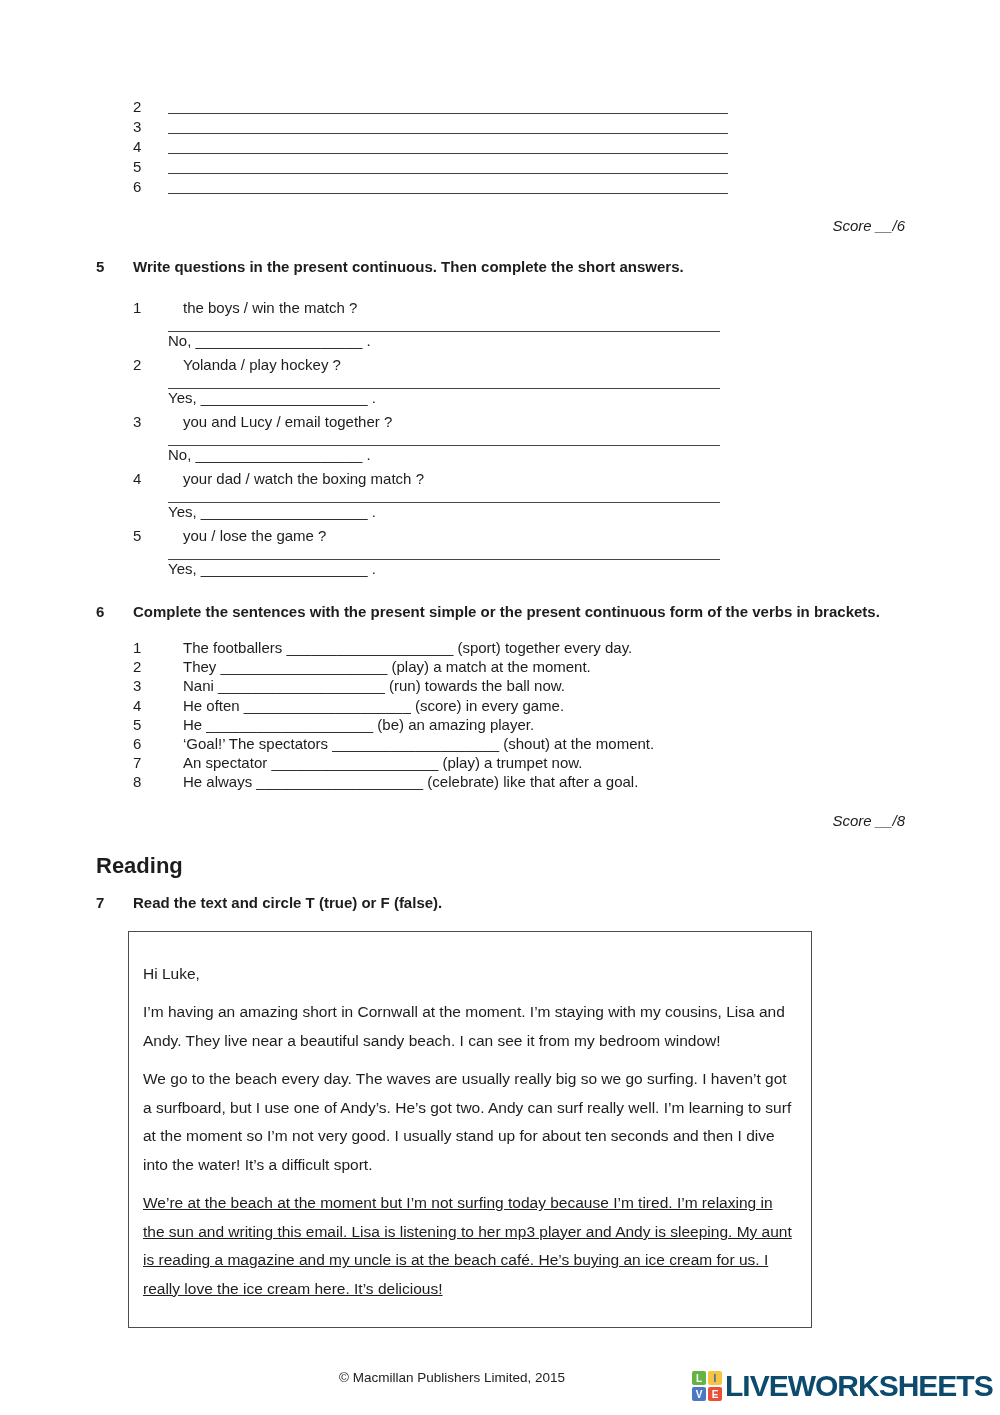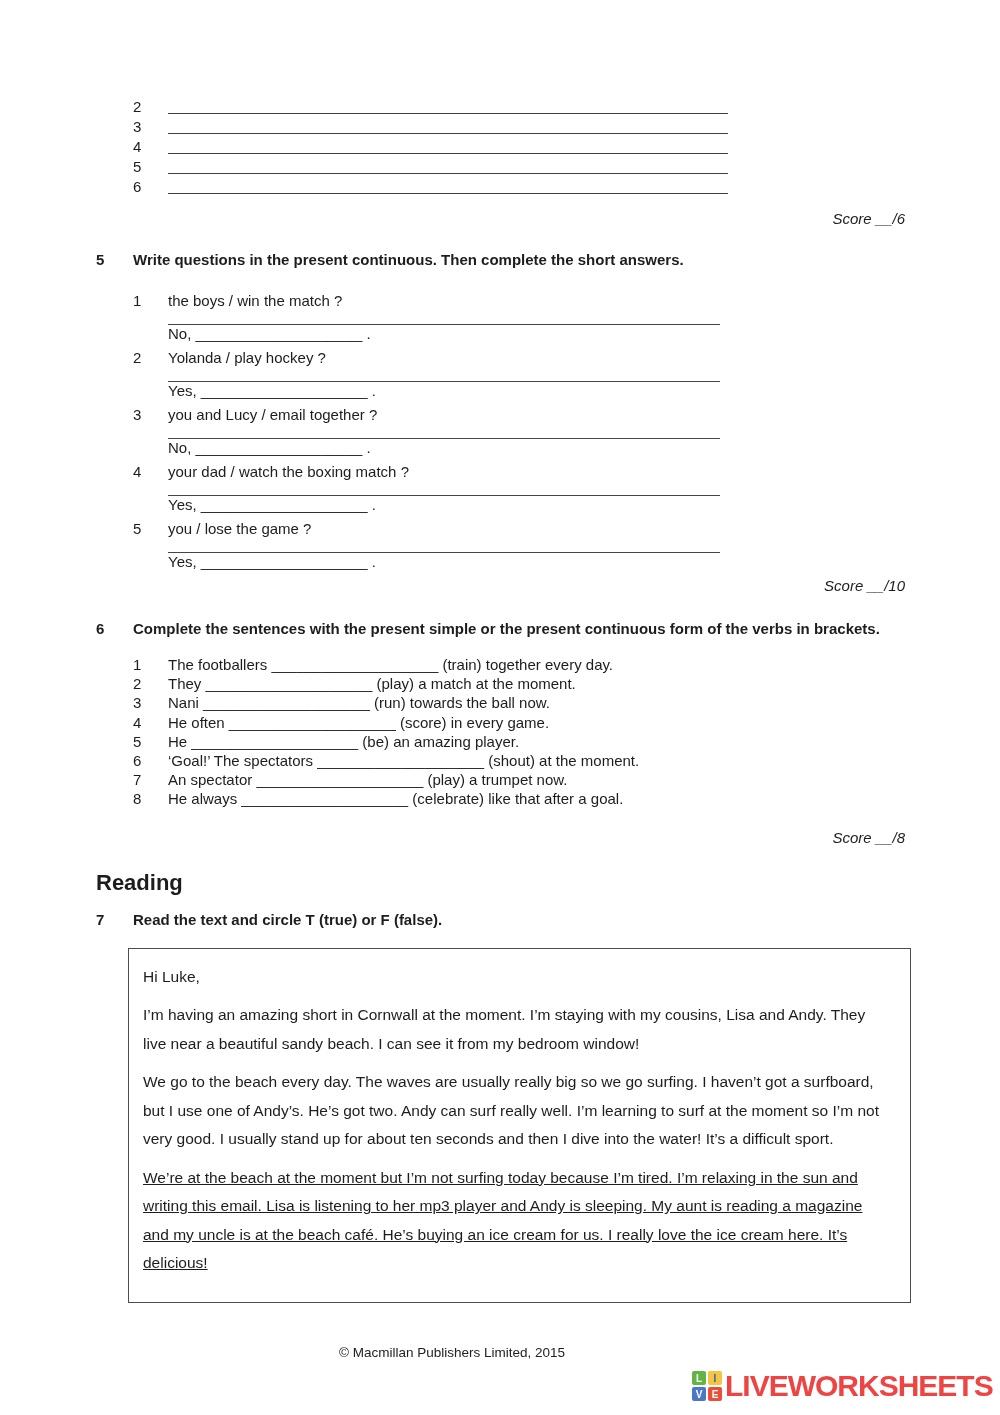--- a/index.html
+++ b/index.html
@@ -15,51 +15,51 @@
     overflow: hidden;
   }
   .content { padding: 98px 95px 0 96px; }
 
   
   .ex4-row { position: relative; height: 20px; }
   .ex4-num { position: absolute; left: 37px; top: 0; }
   .ex4-line { position: absolute; left: 72px; top: 15px; width: 560px; border-bottom: 1.5px solid #3f3f3f; }
 
   .score-row { text-align: right; font-style: italic; height: 19px; }
-  .score-4 { margin-top: 12px; }
+  .score-4 { margin-top: 19px; }
   .score-5 { margin-top: 0; }
   .score-6 { margin-top: 20px; }
 
   .section-head { display: flex; font-weight: bold; line-height: 21px; }
   .sec-num { width: 37px; flex: none; }
   .sec-title { flex: 1; }
   .head-5 { margin-top: 20px; }
   .head-6 { margin-top: 22px; }
 
   
   .ex5-list { margin-top: 22px; }
   .prompt-row { display: flex; padding-left: 37px; height: 19px; }
   .it-num { width: 35px; flex: none; }
-  .it-text { flex: 1; }
+  .it-text { flex: 1; margin-left: 15px; }
   .rule { margin-left: 72px; width: 552px; border-bottom: 1.5px solid #454545; margin-top: 13px; height: 1px; }
   .answer-row { padding-left: 72px; height: 19px; margin-bottom: 5px; }
 
   
   .ex6-list { margin-top: 16px; }
   .ex6-row { display: flex; padding-left: 37px; line-height: 19.2px; }
 
   
   .reading-title { margin-top: 22px; font-weight: bold; font-size: 22px; height: 20px; }
   .instr-row { display: flex; font-weight: bold; margin-top: 21px; height: 19px; }
   .text-box {
     margin-left: 32px;
     margin-top: 18px;
-    width: 783px;
+    width: 684px;
     border: 1.5px solid #4d4d4d;
-    padding: 14px 18px 8px 14px;
+    padding: 28px 18px 8px 14px;
     font-size: 15.5px;
     line-height: 28.5px;
   }
   .text-box p { margin: 0 0 10px 0; }
   .text-box p:last-child { margin-bottom: 16px; text-decoration: underline; }
 
   
   .footer { margin-top: 42px; width: 904px; text-align: center; font-size: 13.5px; color: #222; }
 
   
@@ -67,21 +67,21 @@
   .lw-grid { display: grid; grid-template-columns: 14px 14px; grid-template-rows: 14px 14px; gap: 2px; margin-right: 3px; }
   .lw-sq {
     display: flex; align-items: center; justify-content: center;
     font-size: 10px; font-weight: bold; color: #ffffff; border-radius: 2px;
     font-family: "Liberation Sans", sans-serif;
   }
   .lw-sq.sq-l { background: #63b345; }
   .lw-sq.sq-i { background: #f6c442; color: #2a63b0; }
   .lw-sq.sq-v { background: #4a78c4; }
   .lw-sq.sq-e { background: #e8503a; }
-  .lw-word { font-size: 30px; font-weight: bold; letter-spacing: -1px; color: #ef4444; }
+  .lw-word { font-size: 30px; font-weight: bold; letter-spacing: -1px; color: #0c4a6e; }
 </style>
 </head>
 <body>
 
 <div class="page">
   <div class="content">
 
     <div>
       <div class="ex4-row">
         <span class="ex4-num">2</span>
@@ -152,32 +152,31 @@
         <div>
           <div class="prompt-row">
             <span class="it-num">5</span>
             <span class="it-text">you / lose the game ?</span>
           </div>
           <div class="rule"></div>
           <div class="answer-row">Yes, ____________________ .</div>
         </div>
 
       </div>
-      <div class="score-row score-5">Score __/10</div>
     </div>
 
     <div>
       <div class="section-head head-6">
         <span class="sec-num">6</span>
         <span class="sec-title">Complete the sentences with the present simple or the present continuous form of the verbs in brackets.</span>
       </div>
       <div class="ex6-list">
         <div class="ex6-row">
           <span class="it-num">1</span>
-          <span class="it-text">The footballers ____________________ (train) together every day.</span>
+          <span class="it-text">The footballers ____________________ (sport) together every day.</span>
         </div>
         <div class="ex6-row">
           <span class="it-num">2</span>
           <span class="it-text">They ____________________ (play) a match at the moment.</span>
         </div>
         <div class="ex6-row">
           <span class="it-num">3</span>
           <span class="it-text">Nani ____________________ (run) towards the ball now.</span>
         </div>
         <div class="ex6-row">

